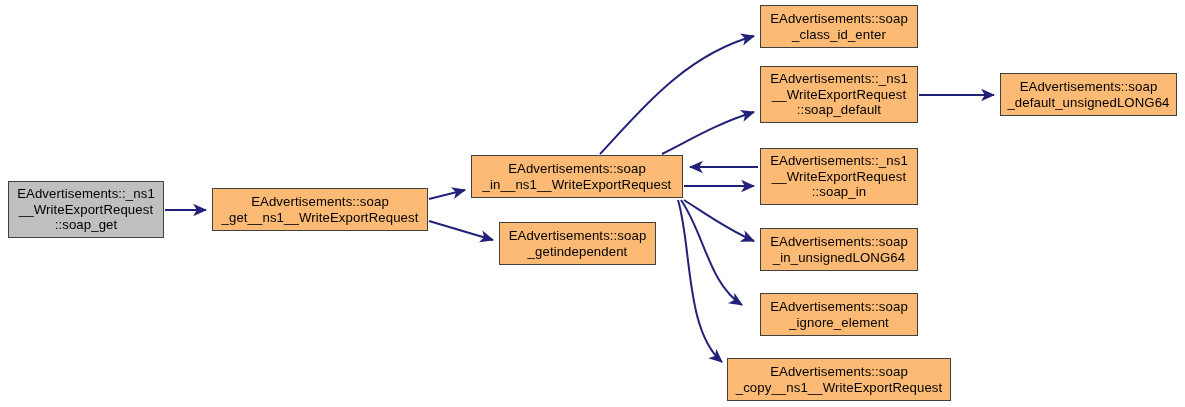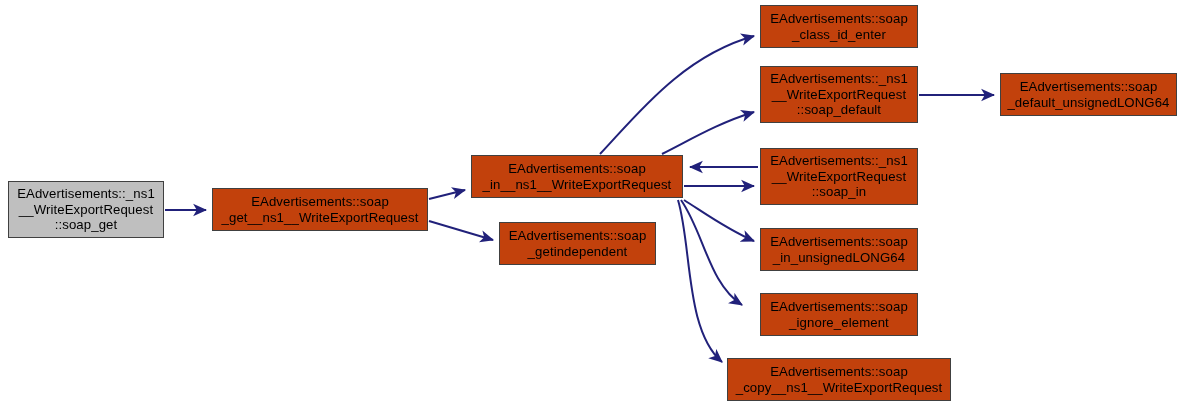--- a/index.html
+++ b/index.html
@@ -27,21 +27,21 @@
     left: 0;
     top: 0;
     width: 1185px;
     height: 407px;
     pointer-events: none;
   }
   .node {
     position: absolute;
     box-sizing: border-box;
     border: 1px solid #404040;
-    background: #c2410c;
+    background: #fdba74;
     display: flex;
     align-items: center;
     justify-content: center;
     text-align: center;
     font-size: 13.2px;
     line-height: 15.5px;
     color: #000000;
     letter-spacing: 0.1px;
     white-space: pre-line;
     z-index: 2;

